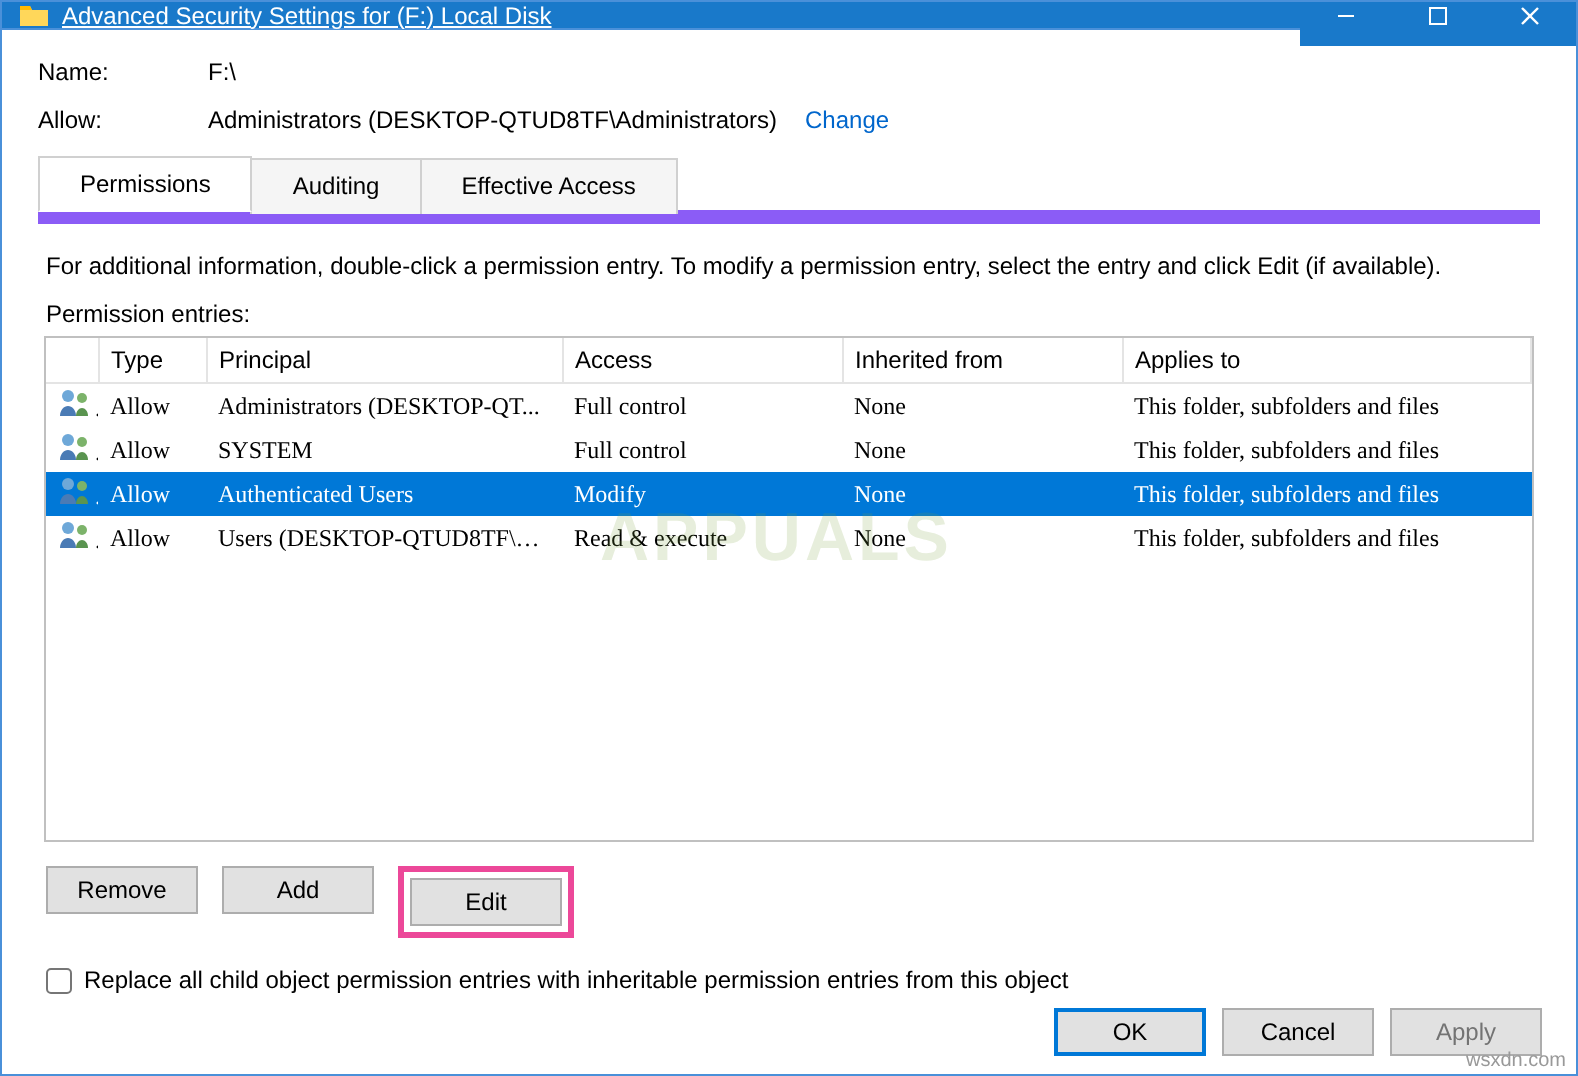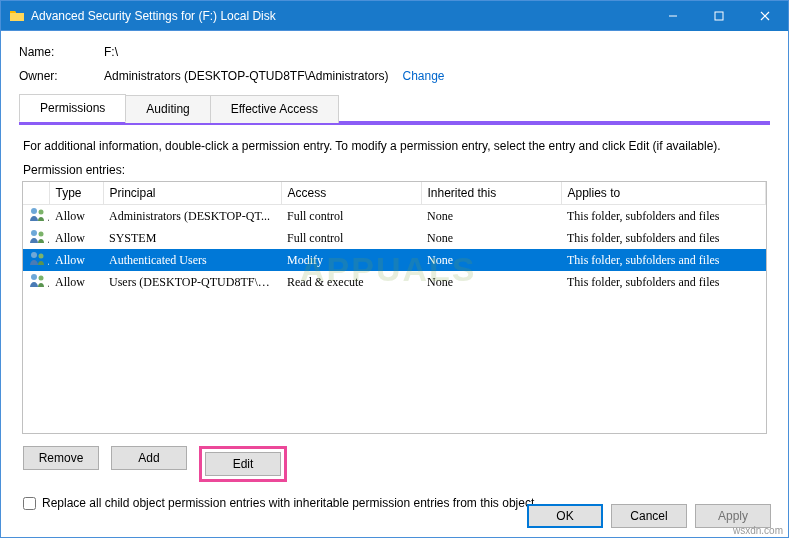--- a/index.html
+++ b/index.html
@@ -6,26 +6,27 @@
   body {
     font-family: "Segoe UI", Tahoma, sans-serif;
     font-size: 12px;
     background: #fff;
     width: 789px;
     height: 538px;
     overflow: hidden;
     border: 1px solid #4a90d9;
   }
   .titlebar {
-    height: 30px;
+    height: 14px;
     background: #fff;
     display: flex;
     align-items: center;
     padding-left: 8px;
     border-bottom: 1px solid #4a90d9;
+    text-decoration: underline;
   }
   .titlebar .icon { width: 16px; height: 16px; margin-right: 6px; }
   .titlebar .title { flex: 1; color: #000; font-size: 12px; }
   .winbtn {
     width: 46px; height: 30px;
     display: flex; align-items: center; justify-content: center;
     background: #fff; color: #000;
   }
   .winbtn.close { background: #1979ca; color: #fff; width: 46px; }
   .winbtn.min, .winbtn.max { background:#1979ca; color:#fff;}
@@ -33,21 +34,21 @@
   .winbtn svg { width: 10px; height: 10px; }
   .titlebar-blue { background:#1979ca; color:#fff; }
   .titlebar-blue .title{ color:#fff;}
   .content { padding: 14px 18px 10px 18px; }
   .field-row { display: flex; margin-bottom: 10px; align-items:center;}
   .field-label { width: 85px; color: #000; }
   .field-value { color: #000; }
   .link { color: #0066cc; margin-left: 14px; cursor: pointer; }
   .tabs {
     display: flex;
-    border-bottom: 4px solid #8b5cf6;
+    border-bottom: 7px solid #8b5cf6;
     margin-top: 8px;
   }
   .tab {
     padding: 6px 20px;
     border: 1px solid #d0d0d0;
     border-bottom: none;
     margin-right: -1px;
     background: #fff;
     cursor: pointer;
     position: relative;
@@ -125,21 +126,21 @@
   </div>
 </div>
 
 <div class="content">
 
   <div class="field-row">
     <span class="field-label">Name:</span>
     <span class="field-value">F:\</span>
   </div>
   <div class="field-row">
-    <span class="field-label">Owner:</span>
+    <span class="field-label">Allow:</span>
     <span class="field-value">Administrators (DESKTOP-QTUD8TF\Administrators)</span>
     <span class="link">Change</span>
   </div>
 
   <div class="tabs">
     <div class="tab active">Permissions</div>
     <div class="tab">Auditing</div>
     <div class="tab">Effective Access</div>
   </div>
 
@@ -156,21 +157,21 @@
             <col class="col-access">
             <col class="col-inherited">
             <col>
         </colgroup>
         <thead>
           <tr>
             <th></th>
             <th>Type</th>
             <th>Principal</th>
             <th>Access</th>
-            <th>Inherited this</th>
+            <th>Inherited from</th>
             <th>Applies to</th>
           </tr>
         </thead>
         <tbody id="rows">
             <tr class="row">
               <td><span class="people-icon"><svg viewBox="0 0 18 14" width="18" height="14">
                     <circle cx="5" cy="4" r="3" fill="#6ea8d8"></circle>
                     <circle cx="12" cy="5" r="2.5" fill="#7cb36a"></circle>
                     <path d="M1 14c0-3 2-5 4-5s4 2 4 5" fill="#4a7bb5"></path>
                     <path d="M9 14c0-2.5 1.5-4 3-4s3 1.5 3 4" fill="#5a9450"></path>

